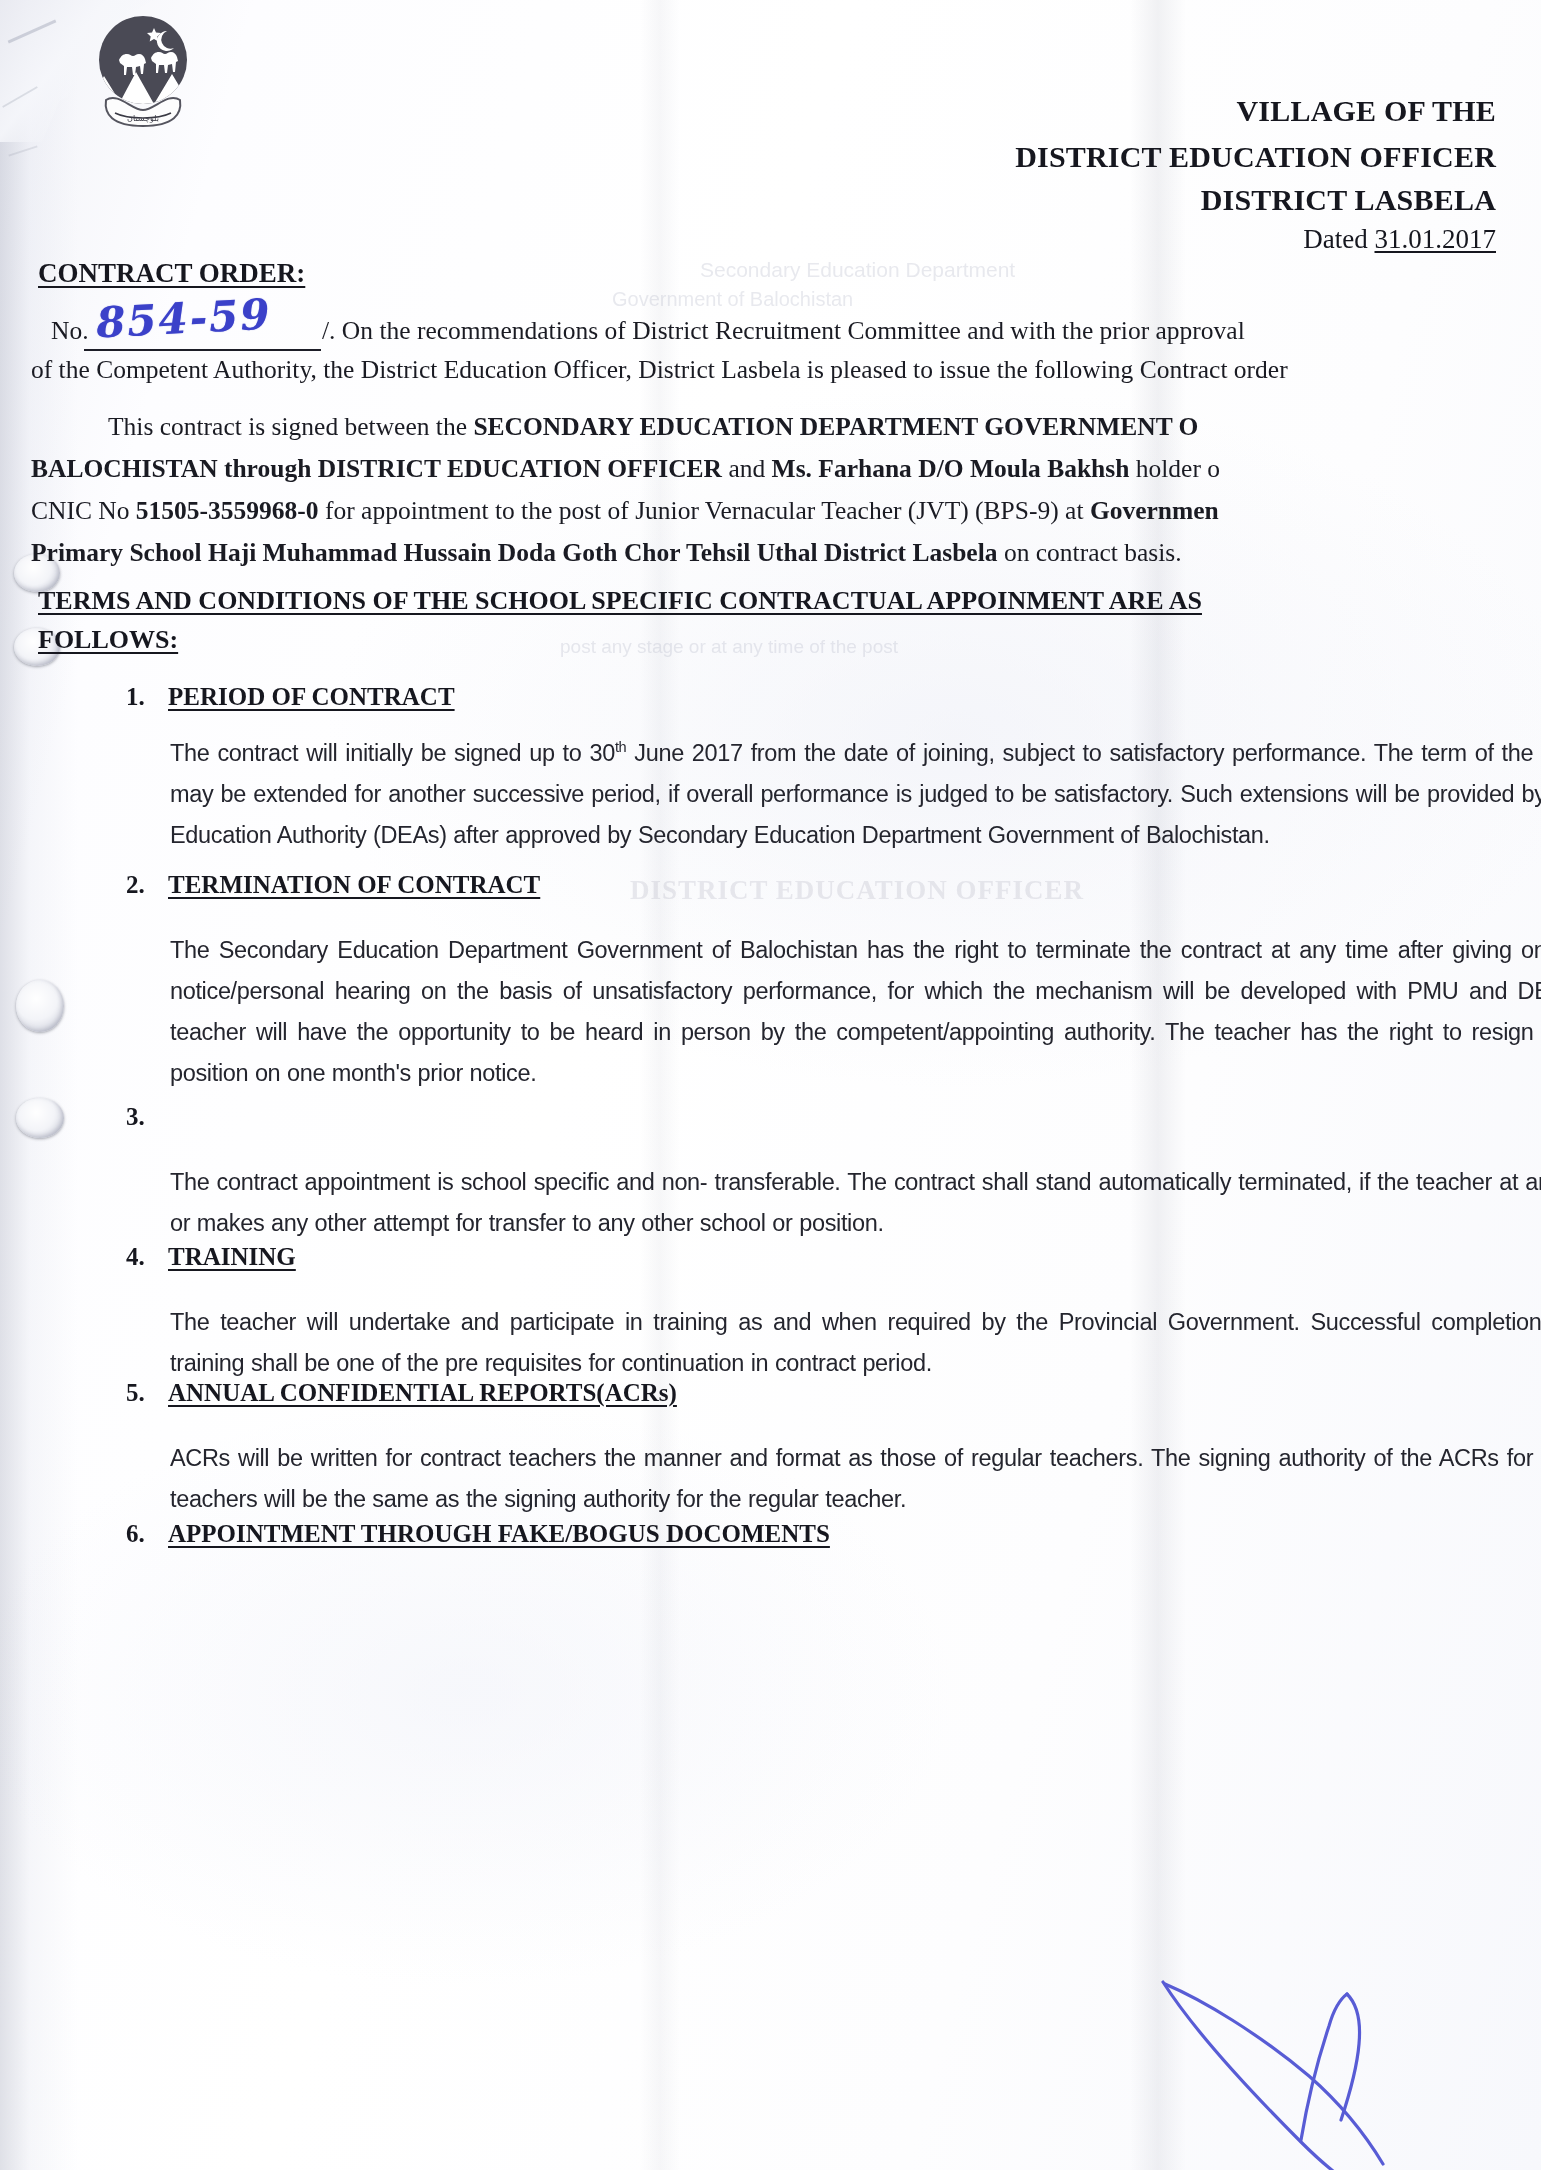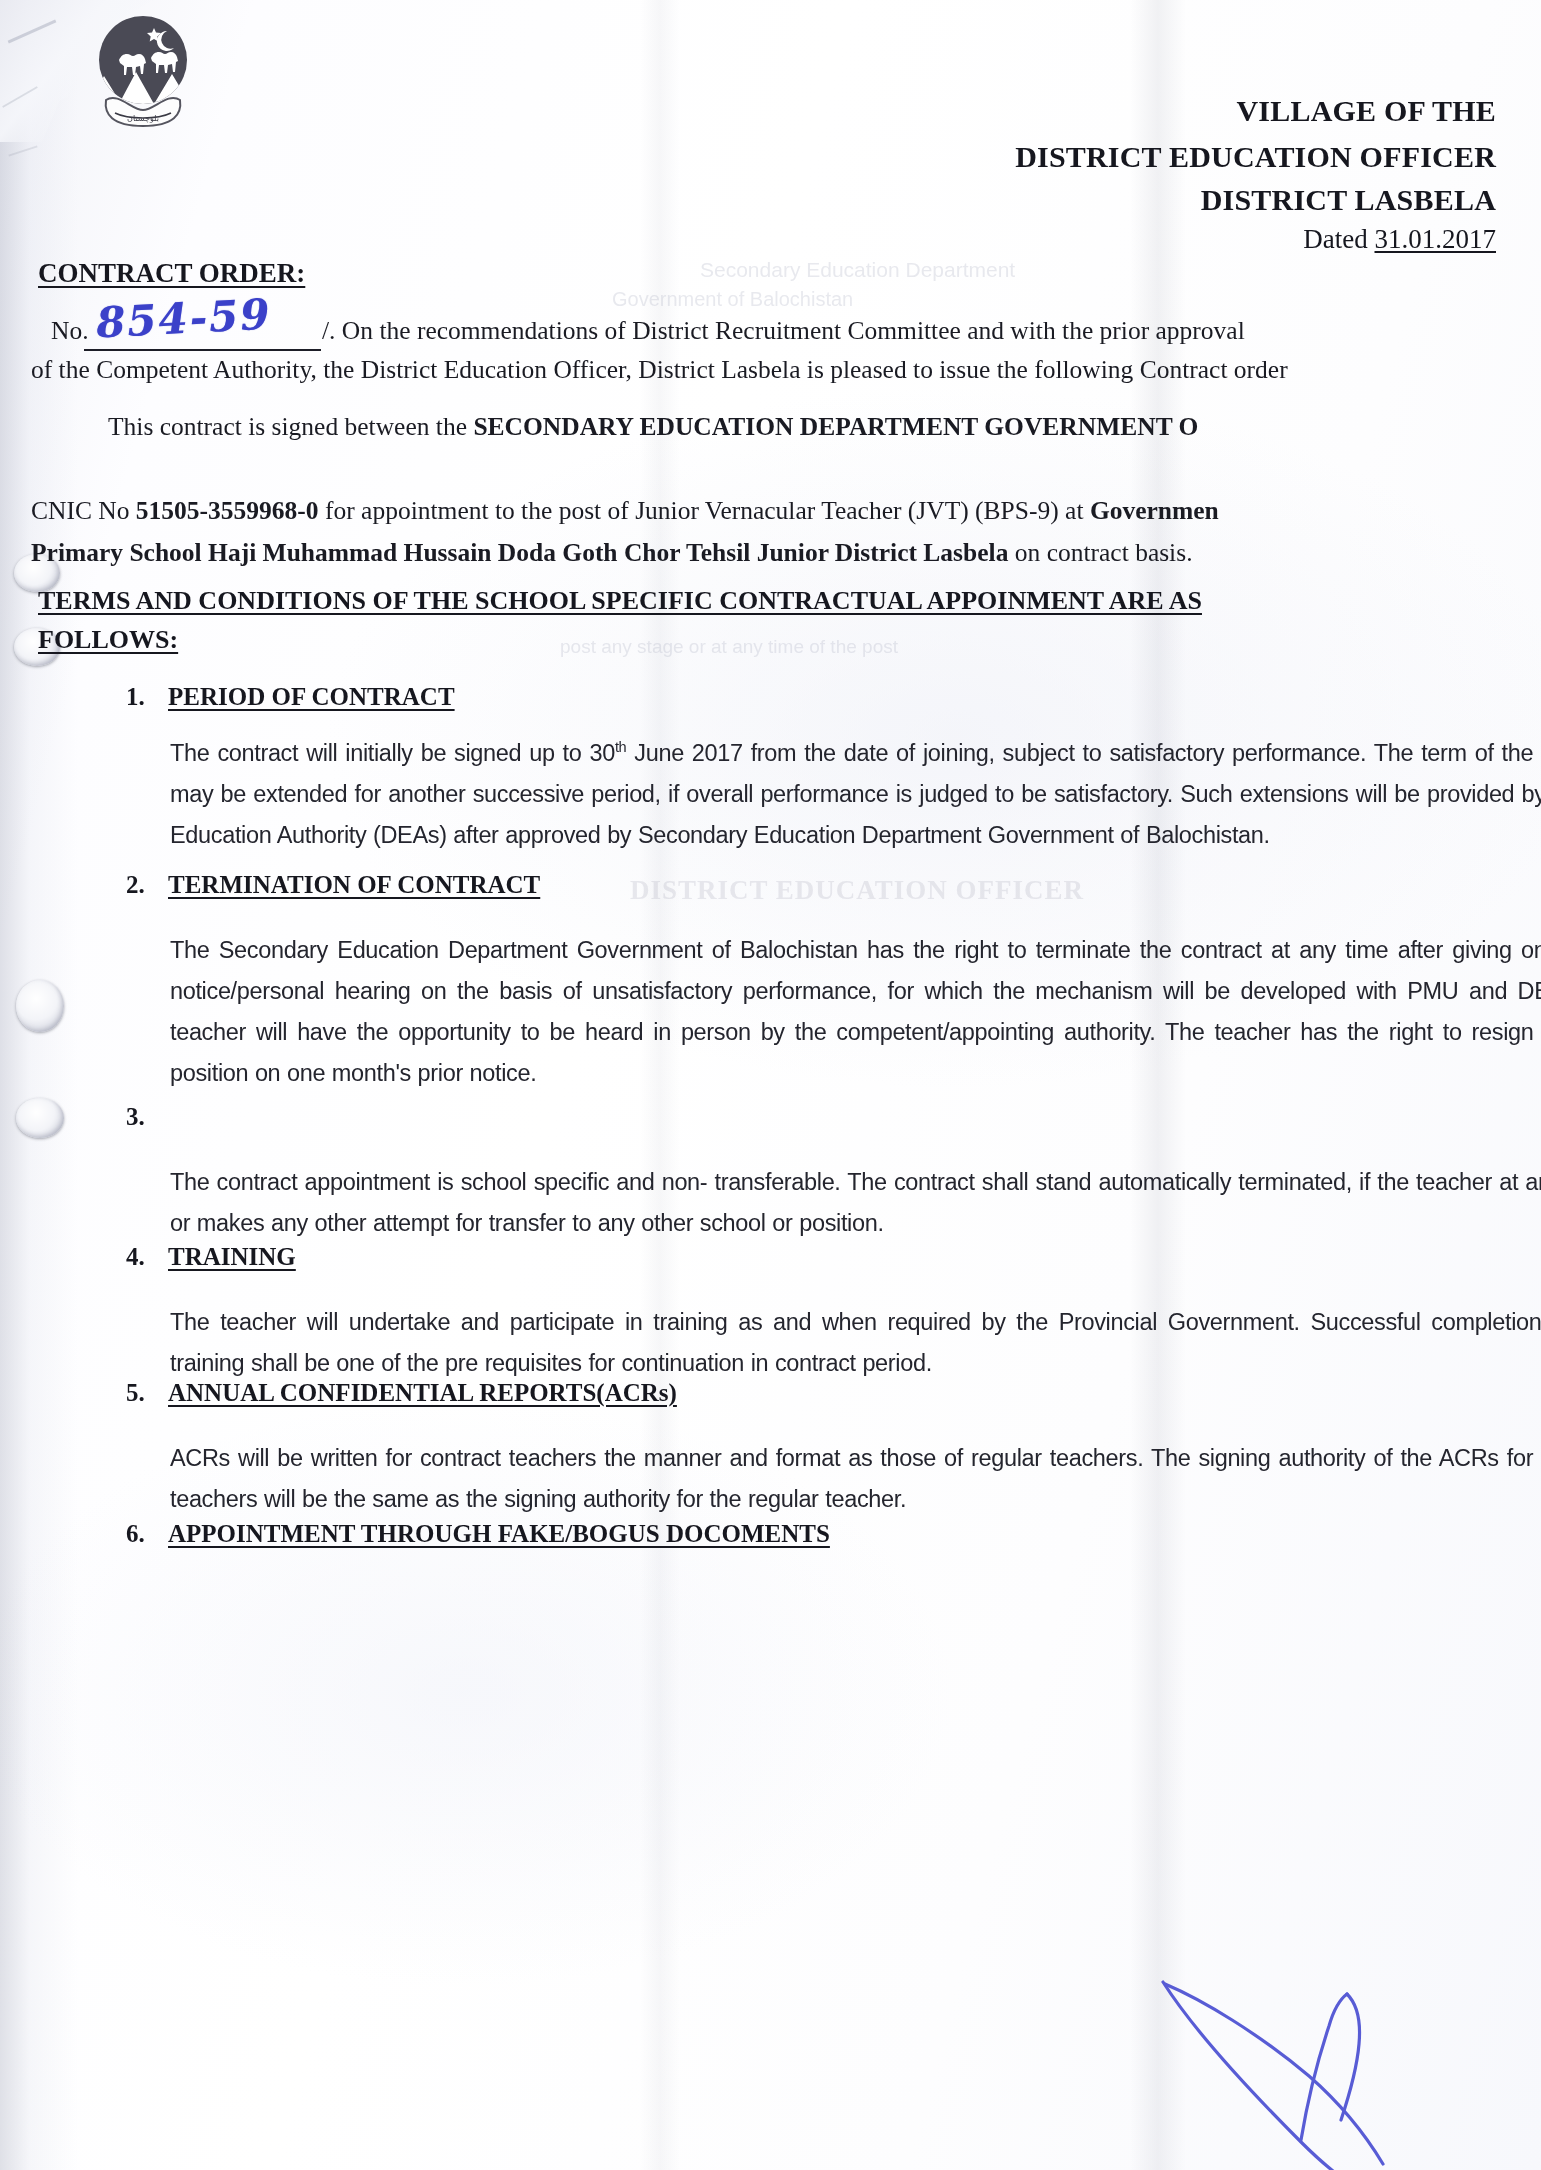--- a/index.html
+++ b/index.html
@@ -166,25 +166,28 @@
 
   <div class="no-label">No.</div>
   <div class="no-rule"></div>
   <div class="handwriting">854-59</div>
   <div class="serif-line" style="left:322px;top:316px;">/. On the recommendations of District Recruitment Committee and with the prior approval</div>
   <div class="serif-line" style="left:31px;top:355px;">of the Competent Authority, the District Education Officer, District  Lasbela is pleased to issue the following Contract order</div>
 
   <div class="serif-line" style="left:108px;top:412px;">
     <span>This  contract  is  signed  between  the </span><span class="b">SECONDARY  EDUCATION  DEPARTMENT  GOVERNMENT  O</span>
   </div>
+  <div class="serif-line" style="left:31px;top:454px;">
+    <span class="b">BALOCHISTAN through DISTRICT EDUCATION OFFICER</span><span> and </span><span class="b">Ms.  Farhana D/O Moula Bakhsh</span><span>  holder o</span>
+  </div>
   <div class="serif-line" style="left:31px;top:496px;">
     <span>CNIC No </span><span class="b">51505-3559968-0</span><span> for  appointment  to  the  post  of  Junior  Vernacular  Teacher  (JVT)  (BPS-9)  at </span><span class="b">Governmen</span>
   </div>
   <div class="serif-line" style="left:31px;top:538px;">
-    <span class="b">Primary School Haji Muhammad Hussain Doda Goth Chor  Tehsil Junior  District Lasbela</span><span> on contract basis.</span>
+    <span class="b">Primary School Haji Muhammad Hussain Doda Goth Chor  Tehsil Uthal  District Lasbela</span><span> on contract basis.</span>
   </div>
 
   <div class="terms-head" style="left:38px;top:586px;">TERMS AND CONDITIONS OF THE SCHOOL SPECIFIC CONTRACTUAL APPOINMENT ARE AS</div>
   <div class="terms-head" style="left:38px;top:625px;">FOLLOWS:</div>
 
   <div class="sec-num" style="left:126px;top:683px;">1.</div>
   <div class="sec-title" style="left:168px;top:683px;">PERIOD OF CONTRACT</div>
   <div class="para" style="top:727px;width:1452px;">
     <span>The contract will initially be signed up to 30</span><sup>th</sup><span> June 2017 from the date of joining, subject to satisfactory performance. The term of the contract may be extended for another successive period, if overall performance is judged to be satisfactory. Such extensions will be provided by District Education Authority (DEAs) after approved by Secondary Education Department Government of Balochistan.</span>
   </div>

